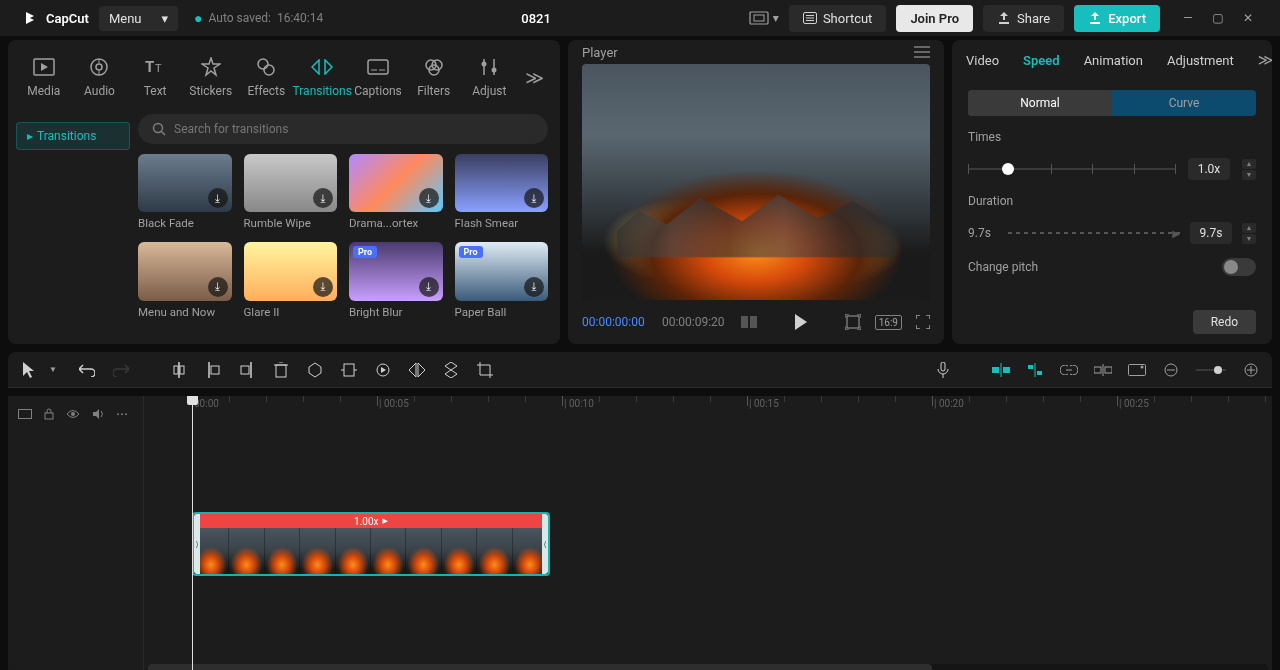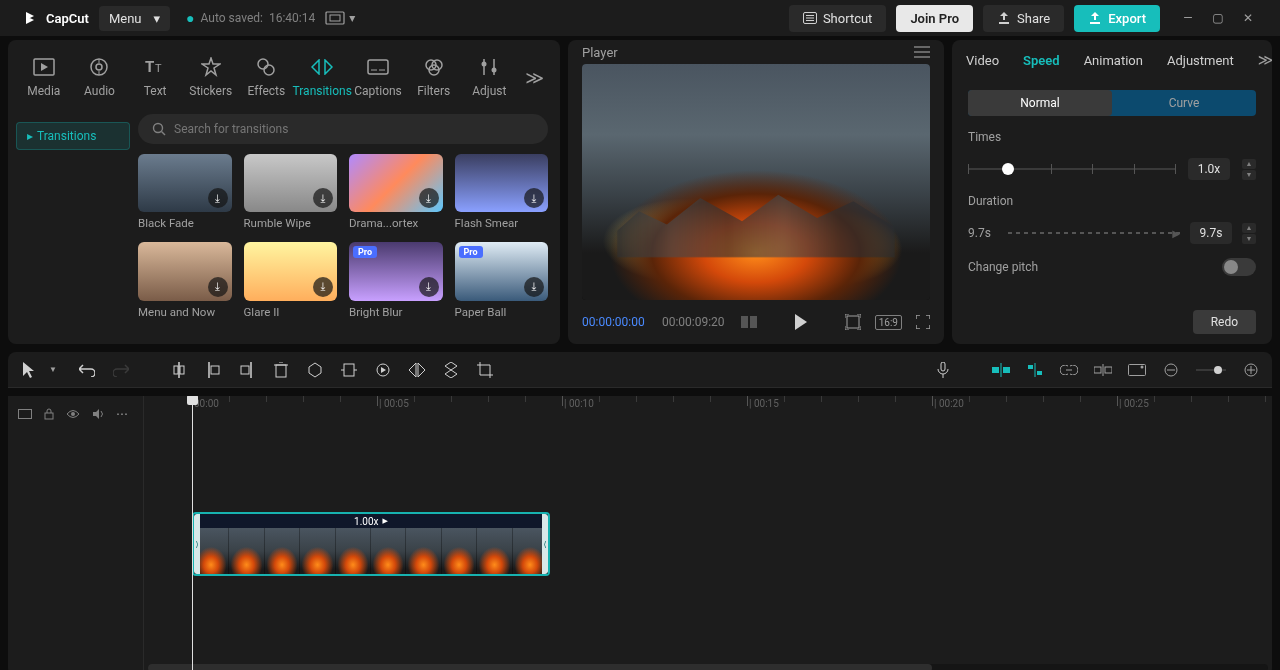--- a/index.html
+++ b/index.html
@@ -2,21 +2,21 @@
 <html><head>
 <meta charset="utf-8">
 <style>
 * { margin: 0; padding: 0; box-sizing: border-box; font-family: -apple-system, BlinkMacSystemFont, "Segoe UI", Roboto, sans-serif; }
 body { background: #0d0d0d; color: #d0d0d0; width: 1280px; height: 670px; overflow: hidden; font-size: 12px; user-select: none; }
 
 
 .titlebar { height: 36px; background: #1c1c1c; display: flex; align-items: center; padding: 0 24px; gap: 10px; }
 .logo { display: flex; align-items: center; gap: 4px; font-weight: 600; color: #fff; font-size: 13px; }
 .logo-icon { width: 18px; height: 18px; display: inline-flex; align-items: center; justify-content: center; }
-.menu-btn { background: #2a2a2a; border-radius: 4px; padding: 5px 10px; display: flex; align-items: center; gap: 12px; font-size: 13px; color: #e0e0e0; cursor: pointer; }
+.menu-btn { background: #2a2a2a; border-radius: 4px; padding: 5px 10px; display: flex; align-items: center; gap: 20px; font-size: 13px; color: #e0e0e0; cursor: pointer; }
 .autosave { color: #808080; font-size: 12px; display: flex; align-items: center; gap: 6px; margin-left: 6px; }
 .autosave .check { color: #17bebb; font-size: 14px; }
 .title-center { flex: 1; text-align: center; color: #fff; font-weight: 500; font-size: 13px; display: flex; justify-content: center; align-items: center; gap: 180px; }
 .title-right-group { display: flex; align-items: center; gap: 10px; margin-left: auto; }
 .ratio-btn { display: flex; align-items: center; gap: 4px; color: #a0a0a0; cursor: pointer; }
 .pill-btn { background: #2a2a2a; border-radius: 4px; padding: 6px 14px; display: flex; align-items: center; gap: 6px; font-size: 13px; color: #e0e0e0; cursor: pointer; }
 .pill-btn.joinpro { background: #e8e8e8; color: #222; font-weight: 600; }
 .pill-btn.export { background: #17bebb; color: #fff; font-weight: 500; }
 .window-controls { display: flex; gap: 14px; margin-left: 10px; color: #a0a0a0; }
 .window-controls span { cursor: pointer; width: 16px; text-align: center; }
@@ -112,21 +112,21 @@
 .tl-left-icons { display: flex; align-items: center; gap: 12px; padding: 0 10px; height: 36px; color: #808080; }
 .cover-btn { display: flex; flex-direction: column; align-items: center; justify-content: center; gap: 2px; border: 1px solid #2a2a2a; border-radius: 4px; padding: 6px 8px; margin: 0 6px; margin-top: 110px; color: #a0a0a0; font-size: 11px; cursor: pointer; }
 .tl-body { flex: 1; position: relative; overflow: hidden; }
 .ruler { height: 20px; position: relative; color: #606060; font-size: 10px; }
 .ruler .tick { position: absolute; top: 0; height: 6px; border-left: 1px solid #3a3a3a; }
 .ruler .tick.big { height: 10px; border-color: #555; }
 .ruler .tlabel { position: absolute; top: 2px; transform: translateX(2px); }
 .playhead { position: absolute; top: 0; bottom: 0; width: 1px; background: #e0e0e0; left: 48px; z-index: 5; }
 .playhead::before { content: ""; position: absolute; top: -1px; left: -5px; width: 11px; height: 10px; background: #e0e0e0; border-radius: 2px; }
 .clip { position: absolute; top: 116px; left: 48px; height: 64px; width: 358px; border: 2px solid #17b2b0; border-radius: 4px; background: #12393a; overflow: hidden; }
-.clip-head { height: 14px; background: #0f172a; display: flex; align-items: center; justify-content: center; gap: 4px; font-size: 10px; color: #fff; }
+.clip-head { height: 14px; background: #ef4444; display: flex; align-items: center; justify-content: center; gap: 4px; font-size: 10px; color: #fff; }
 .clip-thumbs { position: absolute; top: 14px; bottom: 0; left: 0; right: 0; display: flex; }
 .clip-thumbs div { flex: 1; background:
   radial-gradient(ellipse 70% 60% at 50% 80%, #ff8c1a 0%, #d4490a 30%, transparent 65%),
   linear-gradient(#4a5560 0%, #3a4248 50%, #1a1a1a 90%);
   border-right: 1px solid rgba(0,0,0,0.3); }
 .clip .handle { position: absolute; top: 0; bottom: 0; width: 6px; background: #d9e8e8; display: flex; align-items: center; justify-content: center; color: #0e6e6d; font-size: 8px; }
 .clip .handle.l { left: 0; border-radius: 3px 0 0 3px; }
 .clip .handle.r { right: 0; border-radius: 0 3px 3px 0; }
 .tl-scroll { position: absolute; bottom: 4px; left: 4px; right: 4px; height: 8px; background: #151515; border-radius: 4px; }
 .tl-scroll .thumb-scroll { position: absolute; left: 0; width: 70%; top: 0; bottom: 0; background: #2e2e2e; border-radius: 4px; }
@@ -146,20 +146,23 @@
     <span>CapCut</span>
   </div>
   <div class="menu-btn">
     <span>Menu</span>
     <span>▾</span>
   </div>
   <div class="autosave">
     <span class="check">●</span>
     <span>Auto saved:</span>
     <span>16:40:14</span>
+  </div>
+  <div class="title-center">
+    <span>0821</span>
   </div>
   <div class="ratio-btn">
     <svg width="20" height="14" viewBox="0 0 20 14">
         <rect x="1" y="1" width="18" height="12" rx="1" fill="none" stroke="#a0a0a0" stroke-width="1.2"></rect>
         <rect x="5" y="4" width="10" height="6" fill="none" stroke="#a0a0a0"></rect>
       </svg>
     <span>▾</span>
   </div>
   <div class="title-right-group">
     <div class="pill-btn">

